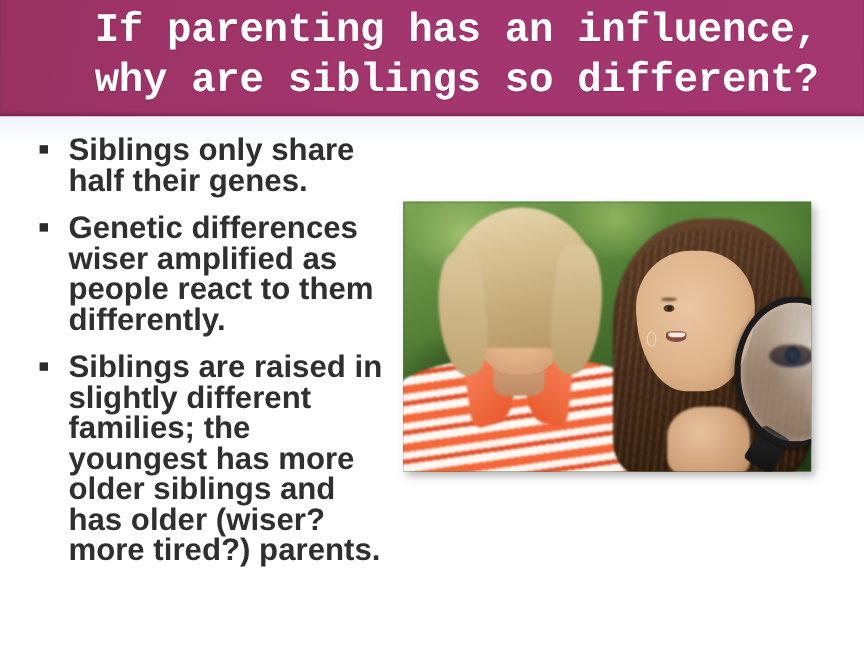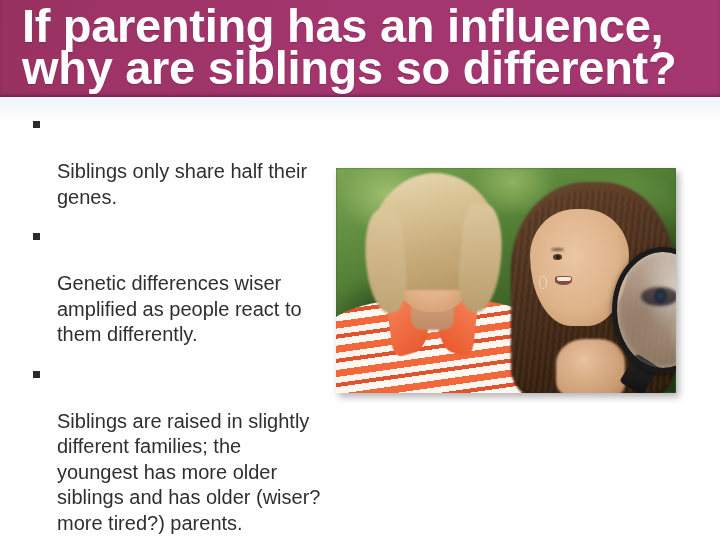--- a/index.html
+++ b/index.html
@@ -36,27 +36,28 @@
     bottom: 0;
     height: 3px;
     background: linear-gradient(180deg, rgba(120,30,75,0.0), rgba(120,30,75,0.55));
   }
   .title-text {
     position: absolute;
     left: 22px;
     top: 5px;
     width: 660px;
     color: #ffffff;
-    font-family: Liberation Sans, sans-serif;
+    font-family: Liberation Mono, monospace;
     font-weight: bold;
-    font-size: 47px;
+    font-size: 34px;
     line-height: 42px;
     letter-spacing: -0.3px;
     white-space: pre-line;
     text-shadow: 0 1px 1px rgba(90,20,60,0.35);
+    text-align: right;
   }
 
   
   .under-band-tint {
     position: absolute;
     left: 0;
     top: 97px;
     width: 720px;
     height: 26px;
     background: linear-gradient(180deg, rgba(236,243,250,0.85), rgba(255,255,255,0));
@@ -78,24 +79,23 @@
   .bullet-marker {
     flex: 0 0 auto;
     width: 7px;
     height: 7px;
     background: #2b2b2b;
     margin: 9px 17px 0 9px;
   }
   .bullet-text {
     flex: 1 1 auto;
     color: #2f2f2f;
-    font-size: 20px;
+    font-size: 26px;
     line-height: 25.5px;
-    font-weight: normal;
-    margin-top: 47px;
+    font-weight: bold;
   }
 
   
   .photo-frame {
     position: absolute;
     left: 336px;
     top: 168px;
     width: 340px;
     height: 225px;
     background: #3d6b2e;

